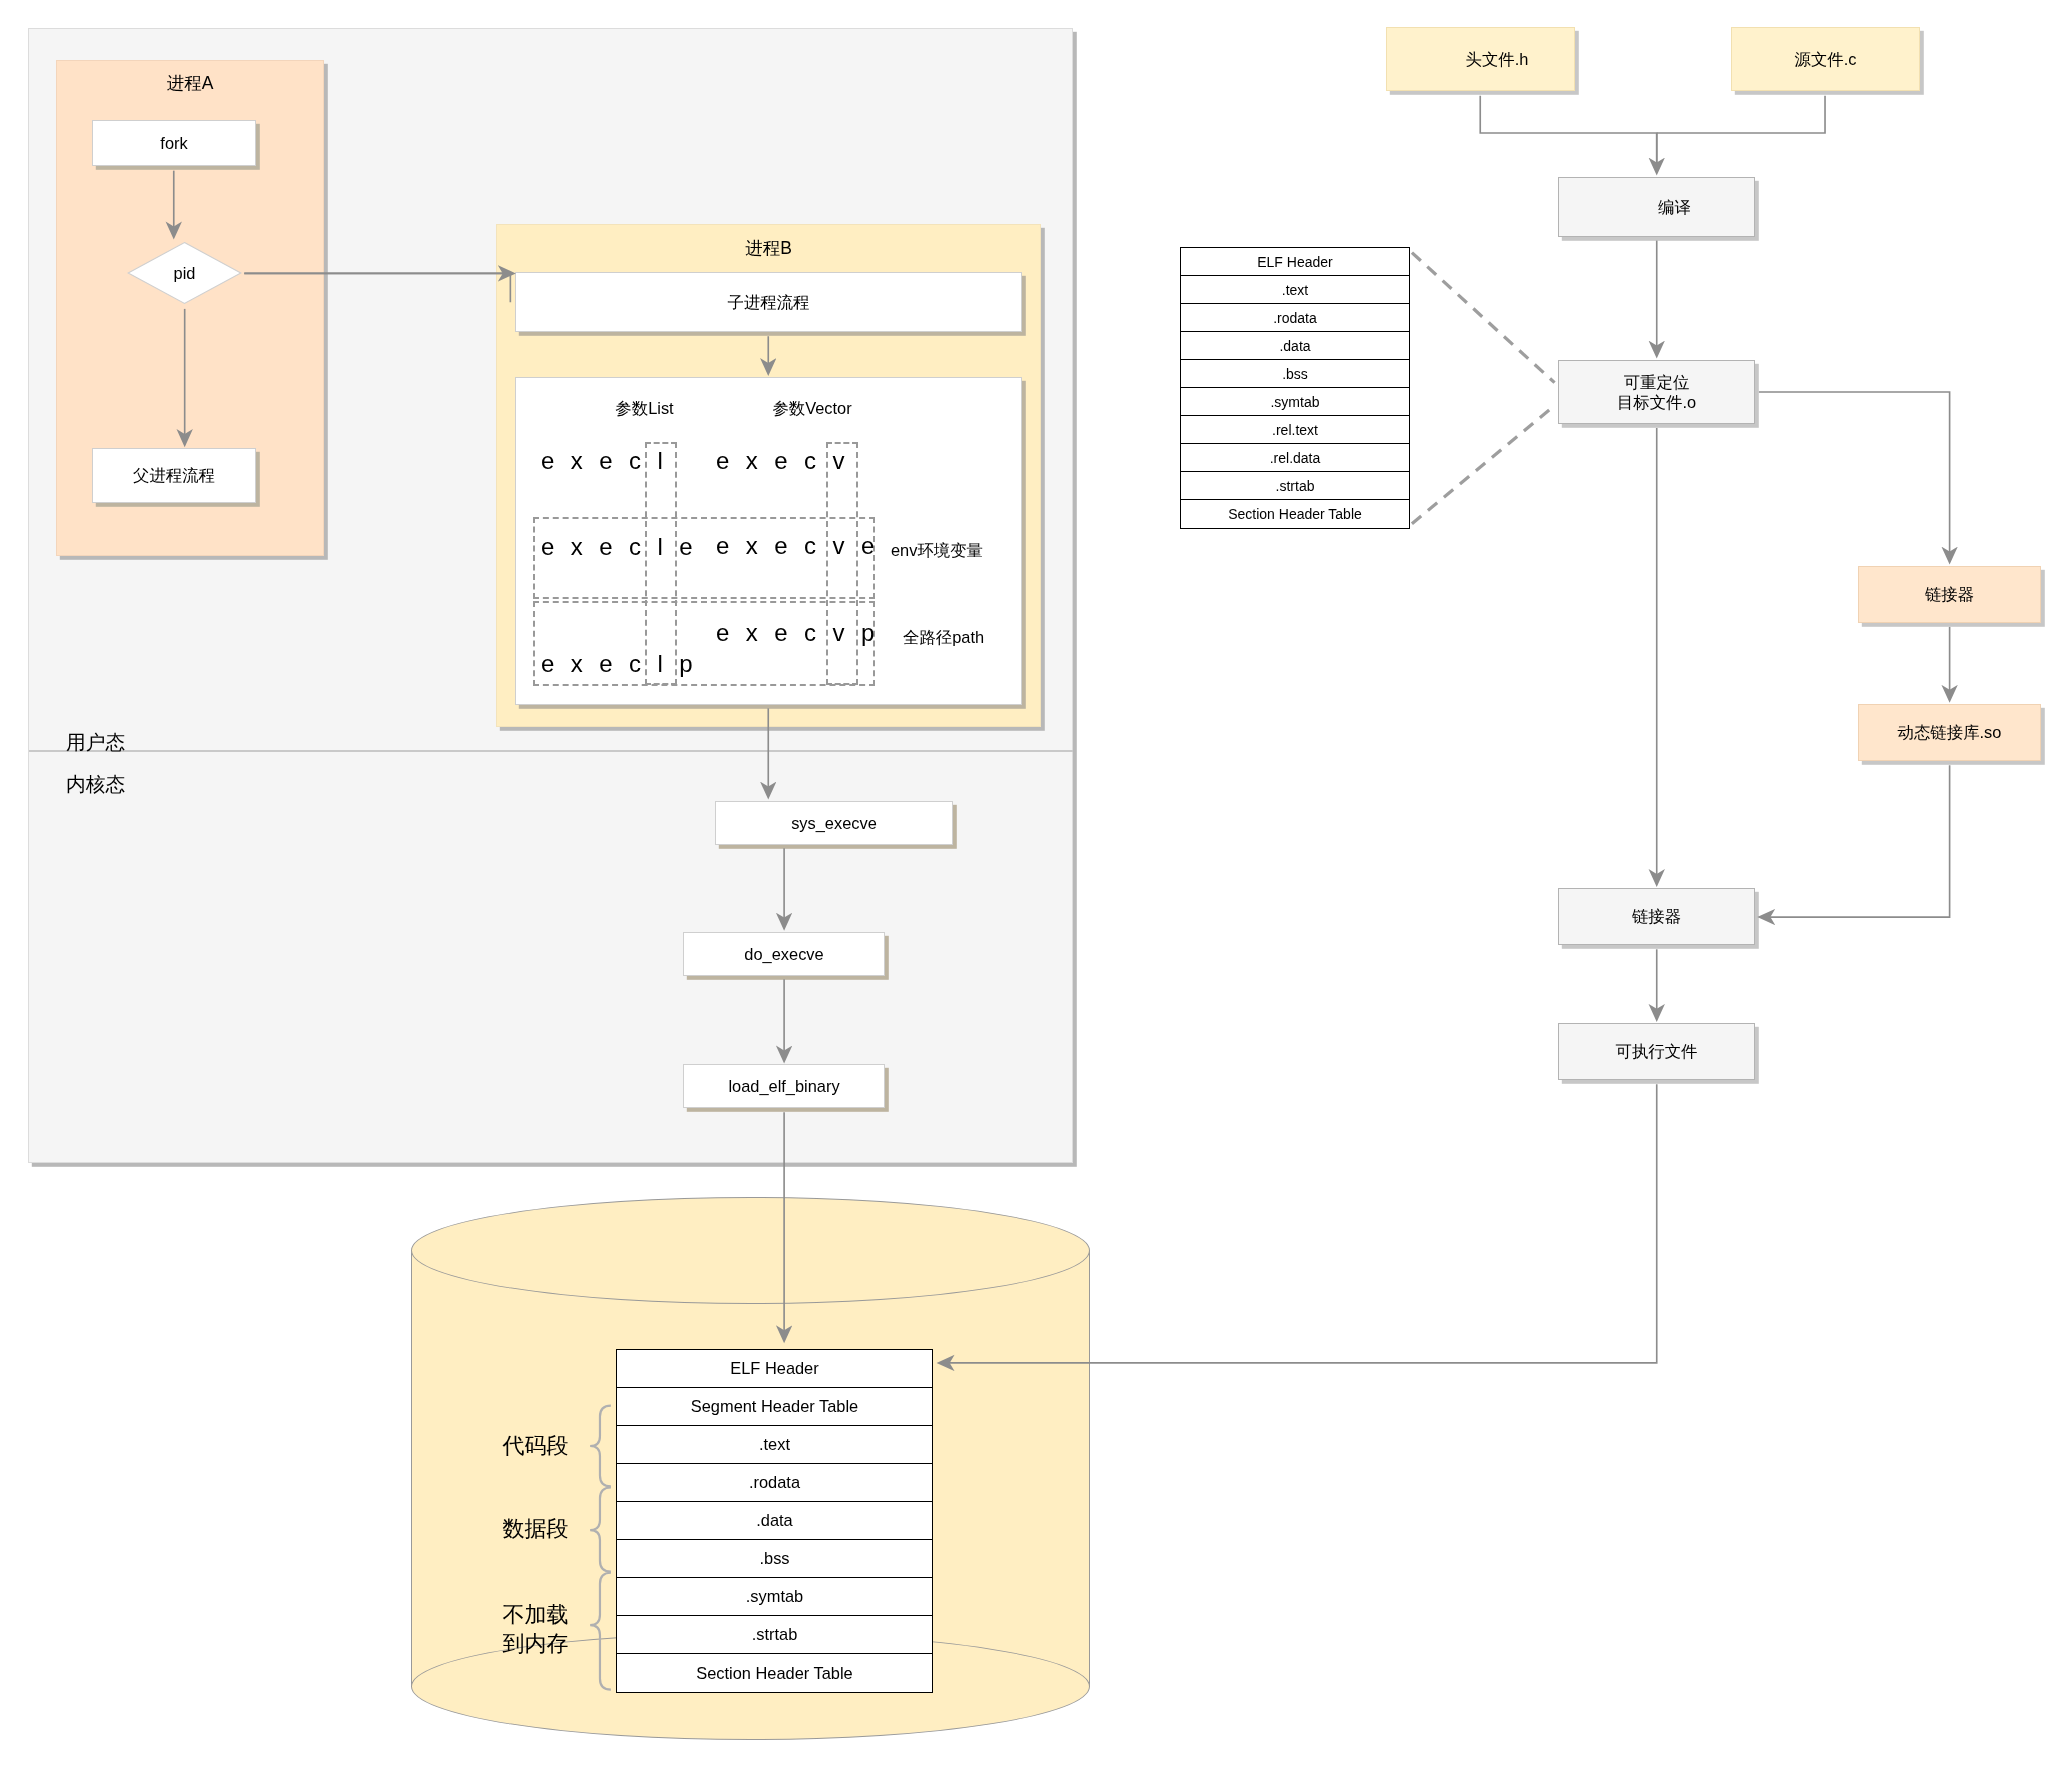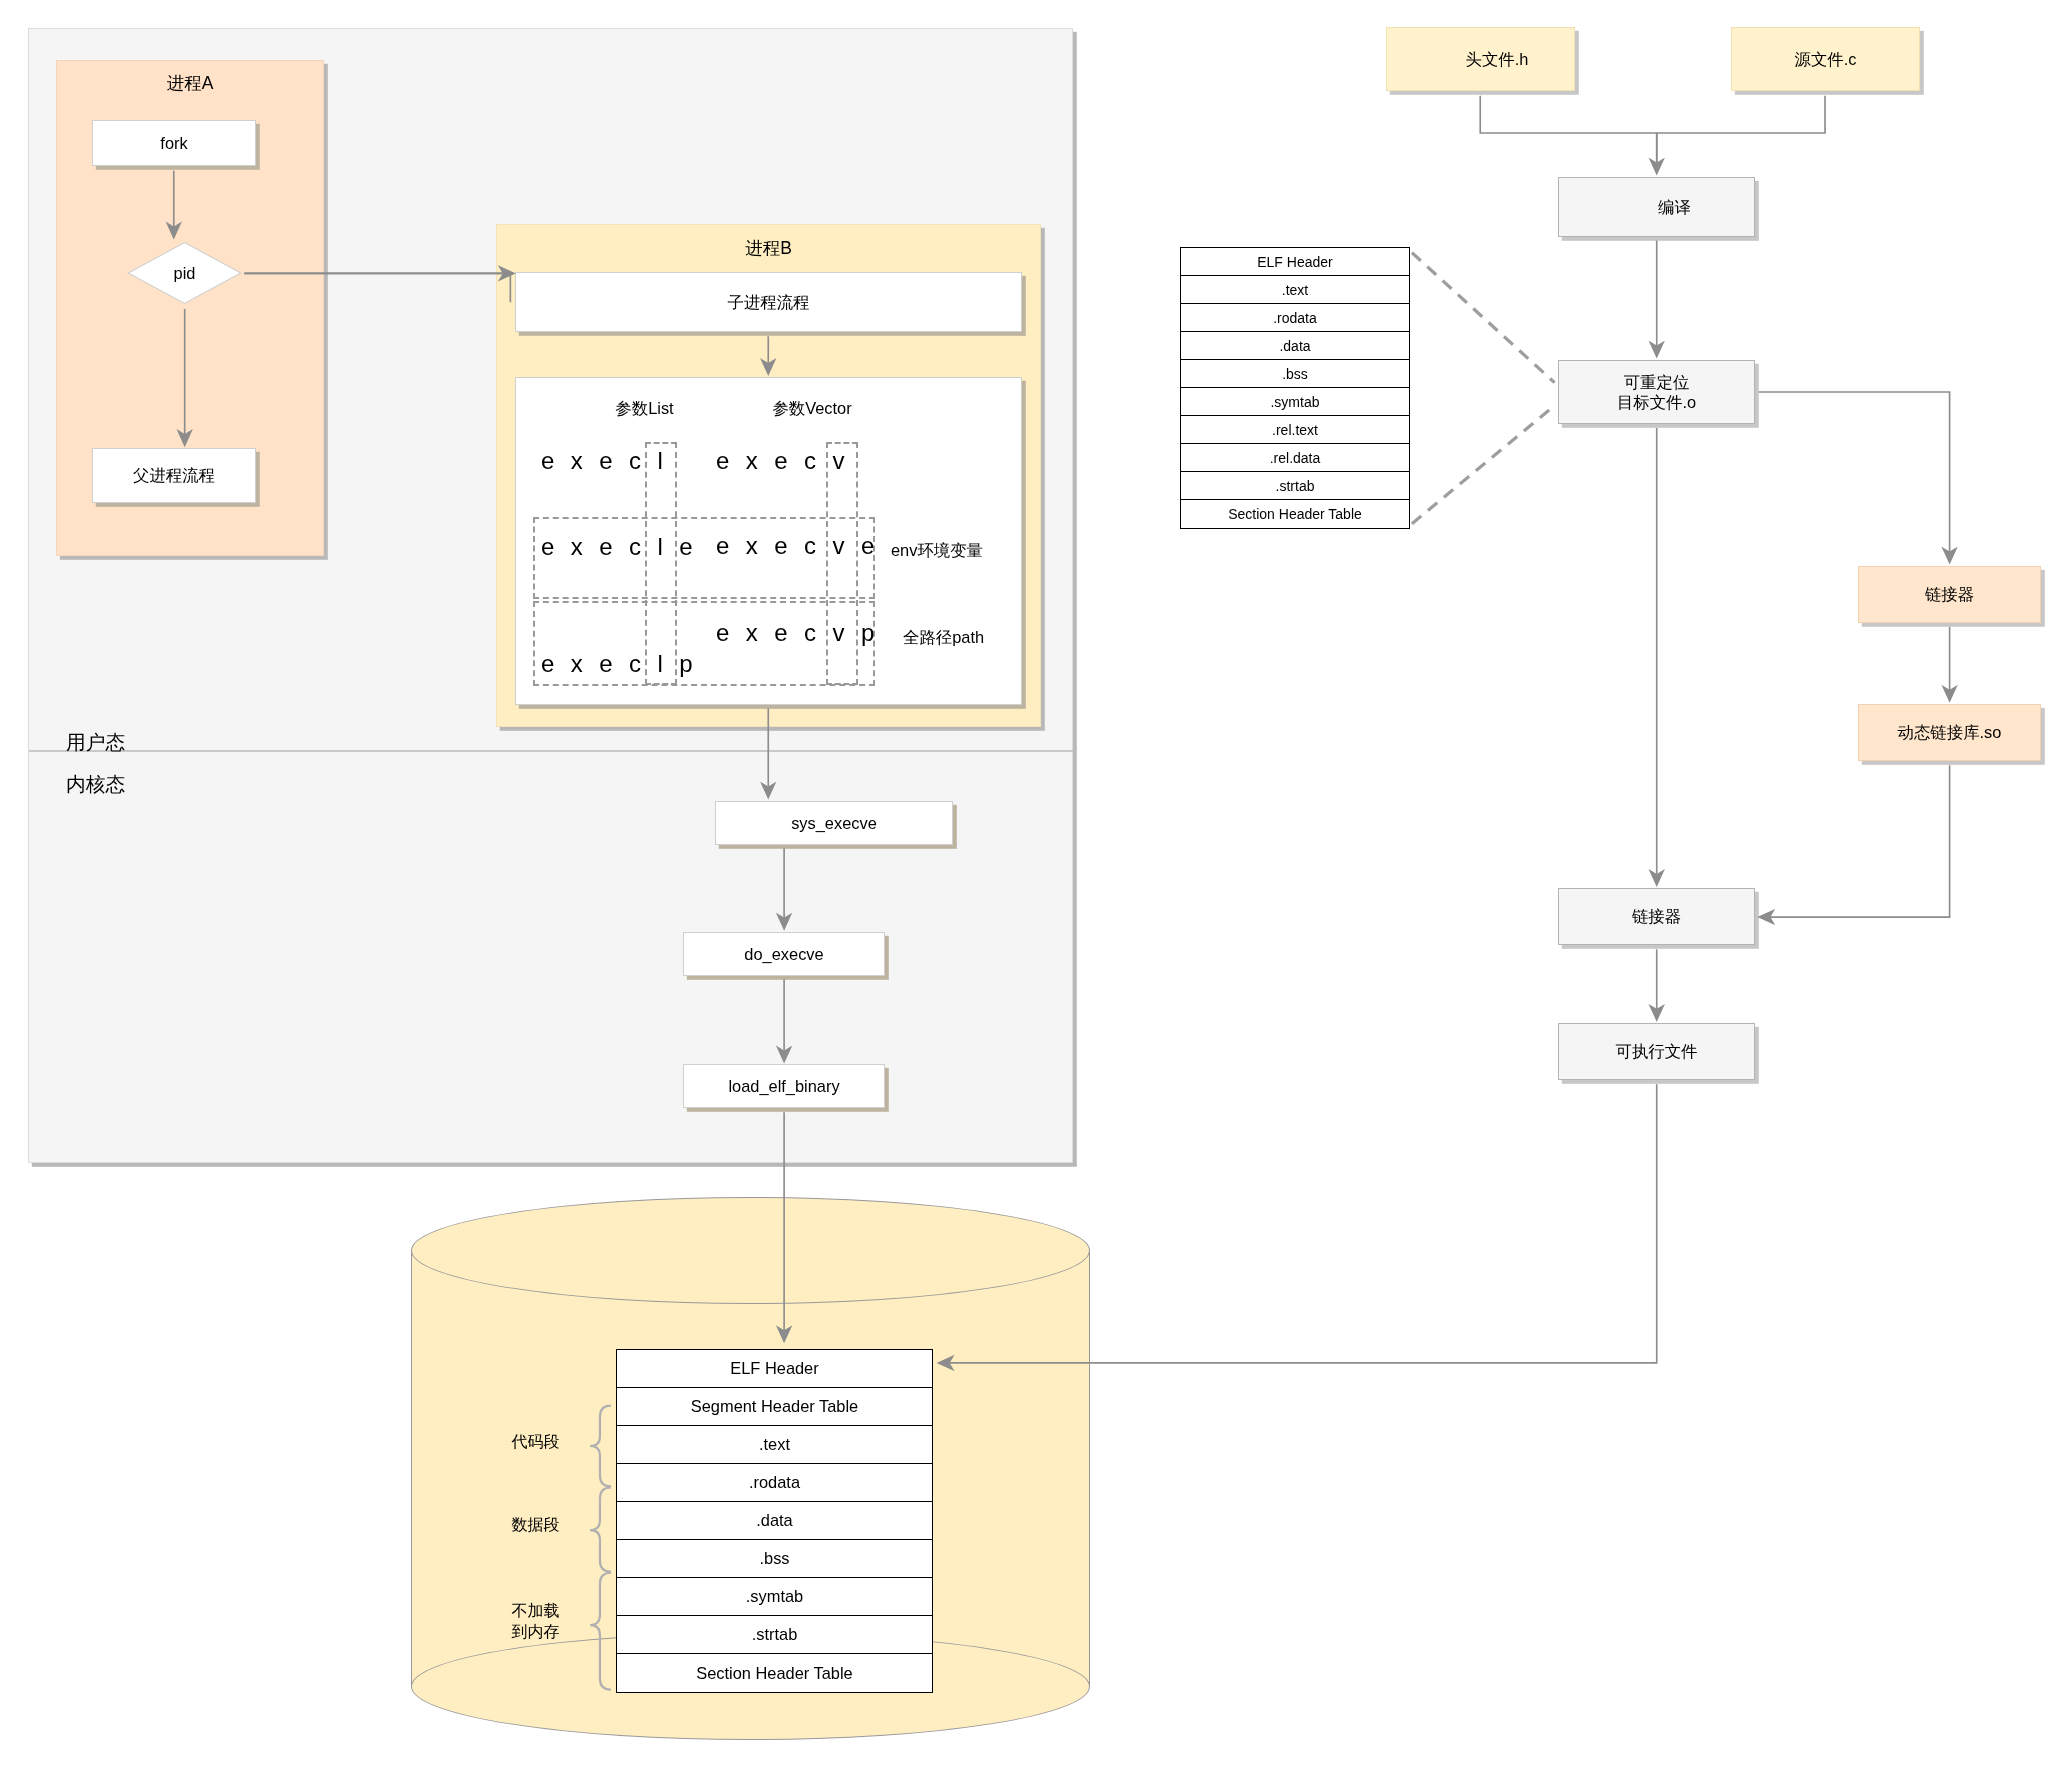--- a/index.html
+++ b/index.html
@@ -62,21 +62,21 @@
   }
   .elf-row:last-child { border-bottom:none; }
 
   .mem-table { position:absolute; border:1.6px solid #000; background:#fff; }
   .mem-row {
     border-bottom:1.6px solid #000; display:flex; align-items:center;
     justify-content:center; font-size:16.4px; background:#fff;
   }
   .mem-row:last-child { border-bottom:none; }
 
-  .seg-label { position:absolute; font-size:16px; text-align:center; line-height:1.3; }
+  .seg-label { position:absolute; font-size:22px; text-align:center; line-height:1.3; }
 
   
   .cyl-body { position:absolute; background:#ffeec2; border-left:1.6px solid #999;
               border-right:1.6px solid #999; }
   .cyl-ell { position:absolute; background:#ffeec2; border:1.6px solid #999;
              border-radius:50%; }
 
   svg.overlay { position:absolute; left:0; top:0; width:2066px; height:1768px;
                 pointer-events:none; }
 </style>

